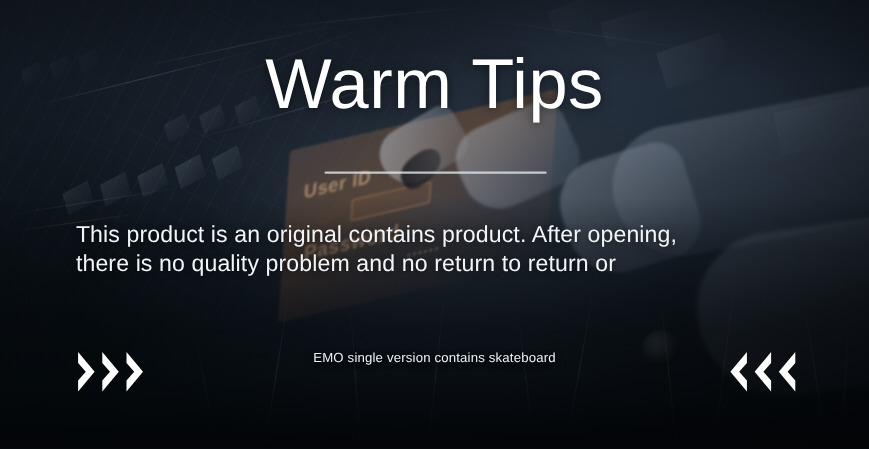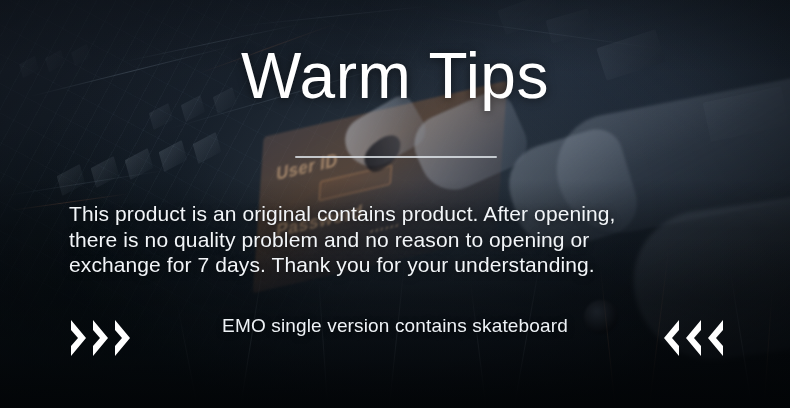--- a/index.html
+++ b/index.html
@@ -237,21 +237,21 @@
 
   #note-block {
     position: absolute;
     top: 318px;
     left: 0;
     width: 790px;
     text-align: center;
   }
   .note-line {
     color: #eef2f6;
-    font-size: 19px;
+    font-size: 12px;
     font-weight: 400;
     letter-spacing: 0.15px;
     line-height: 15px;
     text-shadow: 0 1px 6px rgba(0,0,0,0.65);
   }
   #note-line-2 { margin-top: 13px; }
 
   
   .chevron-group {
     position: absolute;
@@ -350,22 +350,21 @@
   <div class="bg-layer" id="bg-vignette"></div>
 
   <div id="content">
 
     <div id="title">Warm Tips</div>
 
     <div id="divider"></div>
 
     <div id="body-text">
       <span>This product is an original contains product. After opening,</span>
-      <span>there is no quality problem and no reason to opening or</span>
-      <span>exchange for 7 days. Thank you for your understanding.</span>
+      <span>there is no quality problem and no return to return or</span>
     </div>
 
     <div id="note-block">
       <div class="note-line" id="note-line-1">EMO single version contains skateboard</div>
     </div>
 
     <div class="chevron-group" id="chevrons-left">
       <span class="chev">
         <svg width="19" height="40" viewBox="0 0 19 40">
             <path d="M1 2 L16 20 L1 38 L1 28 L8 20 L1 12 Z" fill="#ffffff"></path>

